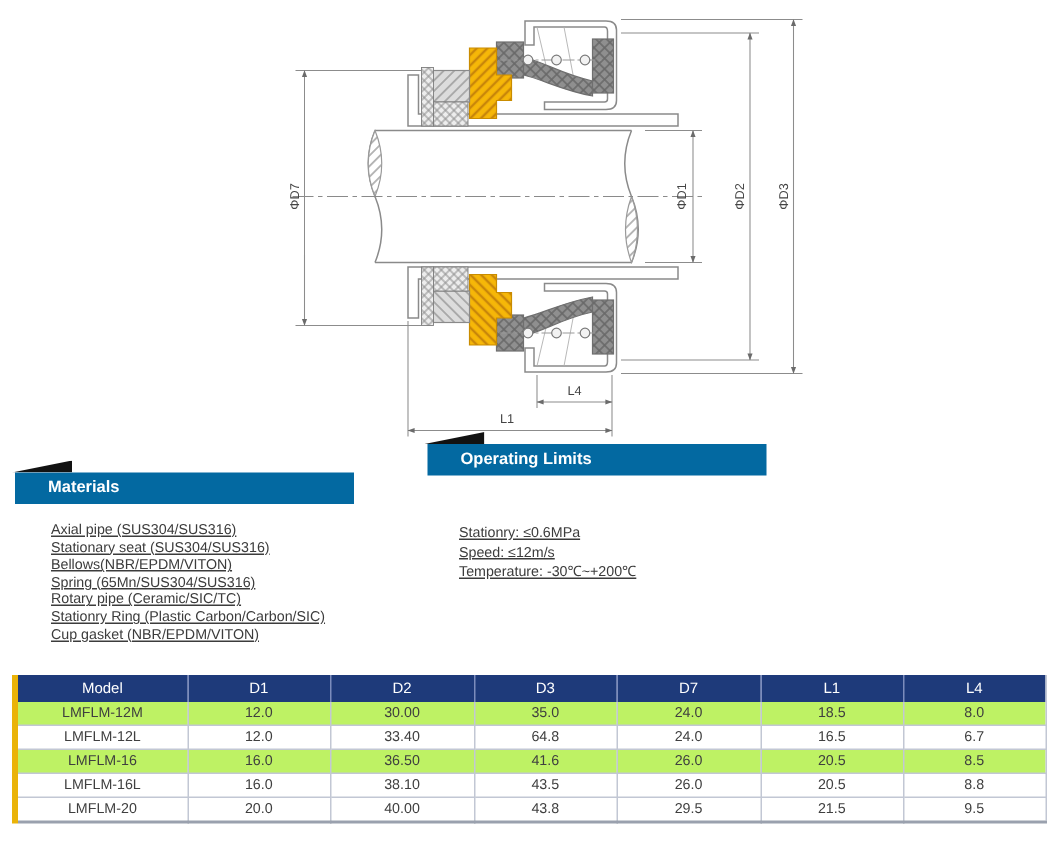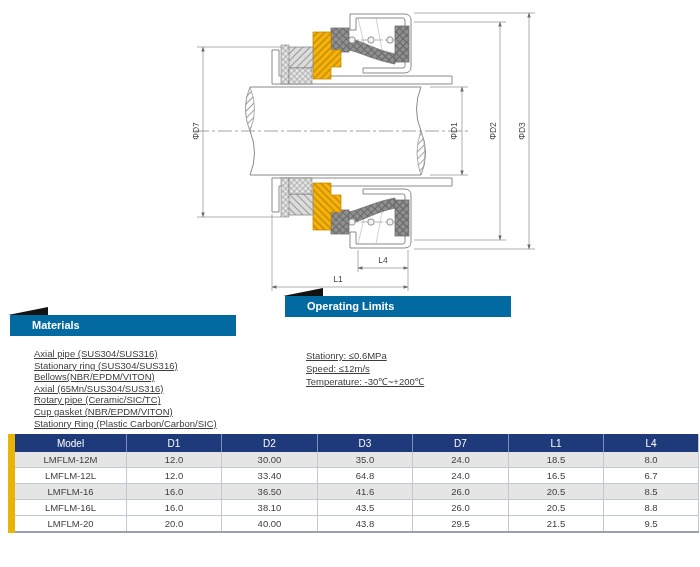--- a/index.html
+++ b/index.html
@@ -20,36 +20,36 @@
   #materials-bar{left:10px;top:315px;width:226px;}
   #limits-bar{left:285px;top:296px;width:226px;}
   .info-list{
     position:absolute;margin:4px;padding:0;list-style:none;
     font-size:9.5px;color:#3c3c3c;text-decoration:underline;
   }
   #materials-list{left:30px;top:344px;line-height:11.6px;}
   #limits-list{left:302px;top:345px;line-height:13px;}
   
   #spec-table{
-    position:absolute;left:8px;top:434px;width:687px;
+    position:absolute;left:8px;top:450px;width:687px;
     border-collapse:collapse;table-layout:fixed;
     font-size:9.5px;color:#3f3f3f;
-    border-left:7px solid #eab308;border-right:1px solid #c2c7d4;
+    border-left:4px solid #eab308;border-right:1px solid #c2c7d4;
     border-bottom:2px solid #9aa1ae;
   }
   #spec-table th{
     background:#1e3a7a;color:#ffffff;font-weight:normal;font-size:10px;
     height:18px;border-right:1px solid #7c8cbc;text-align:center;padding:0;
   }
   #spec-table th:last-child{border-right:none;}
   #spec-table td{
     height:15px;text-align:center;padding:0;
     border:1px solid #c2c7d4;border-top:none;
   }
-  #spec-table tr.alt td{background:#e5e5e5;}
+  #spec-table tr.alt td{background:#bef264;}
   
   #diagram{position:absolute;left:0;top:0;}
   .dim-label{font-size:8.5px;fill:#444444;}
 </style>
 </head>
 <body>
 
 <svg id="diagram" width="700" height="305" viewBox="0 0 700 305">
   <defs>
     <pattern id="hatchBreak" patternUnits="userSpaceOnUse" width="5" height="5" patternTransform="rotate(45)">
@@ -157,26 +157,26 @@
   <text class="dim-label" x="383" y="263" text-anchor="middle">L4</text>
   <text class="dim-label" x="338" y="282" text-anchor="middle">L1</text>
 </svg>
 
 <div class="section-bar" id="materials-bar">
   <span class="corner"></span>
   <span>Materials</span>
 </div>
 <ul class="info-list" id="materials-list">
     <li>Axial pipe (SUS304/SUS316)</li>
-    <li>Stationary ring (SUS304/SUS316)</li>
+    <li>Stationary seat (SUS304/SUS316)</li>
     <li>Bellows(NBR/EPDM/VITON)</li>
-    <li>Axial (65Mn/SUS304/SUS316)</li>
+    <li>Spring (65Mn/SUS304/SUS316)</li>
     <li>Rotary pipe (Ceramic/SIC/TC)</li>
+    <li>Stationry Ring (Plastic Carbon/Carbon/SIC)</li>
     <li>Cup gasket (NBR/EPDM/VITON)</li>
-    <li>Stationry Ring (Plastic Carbon/Carbon/SIC)</li>
   </ul>
 
 <div class="section-bar" id="limits-bar">
   <span class="corner"></span>
   <span>Operating Limits</span>
 </div>
 <ul class="info-list" id="limits-list">
     <li>Stationry: ≤0.6MPa</li>
     <li>Speed: ≤12m/s</li>
     <li>Temperature: -30℃~+200℃</li>

